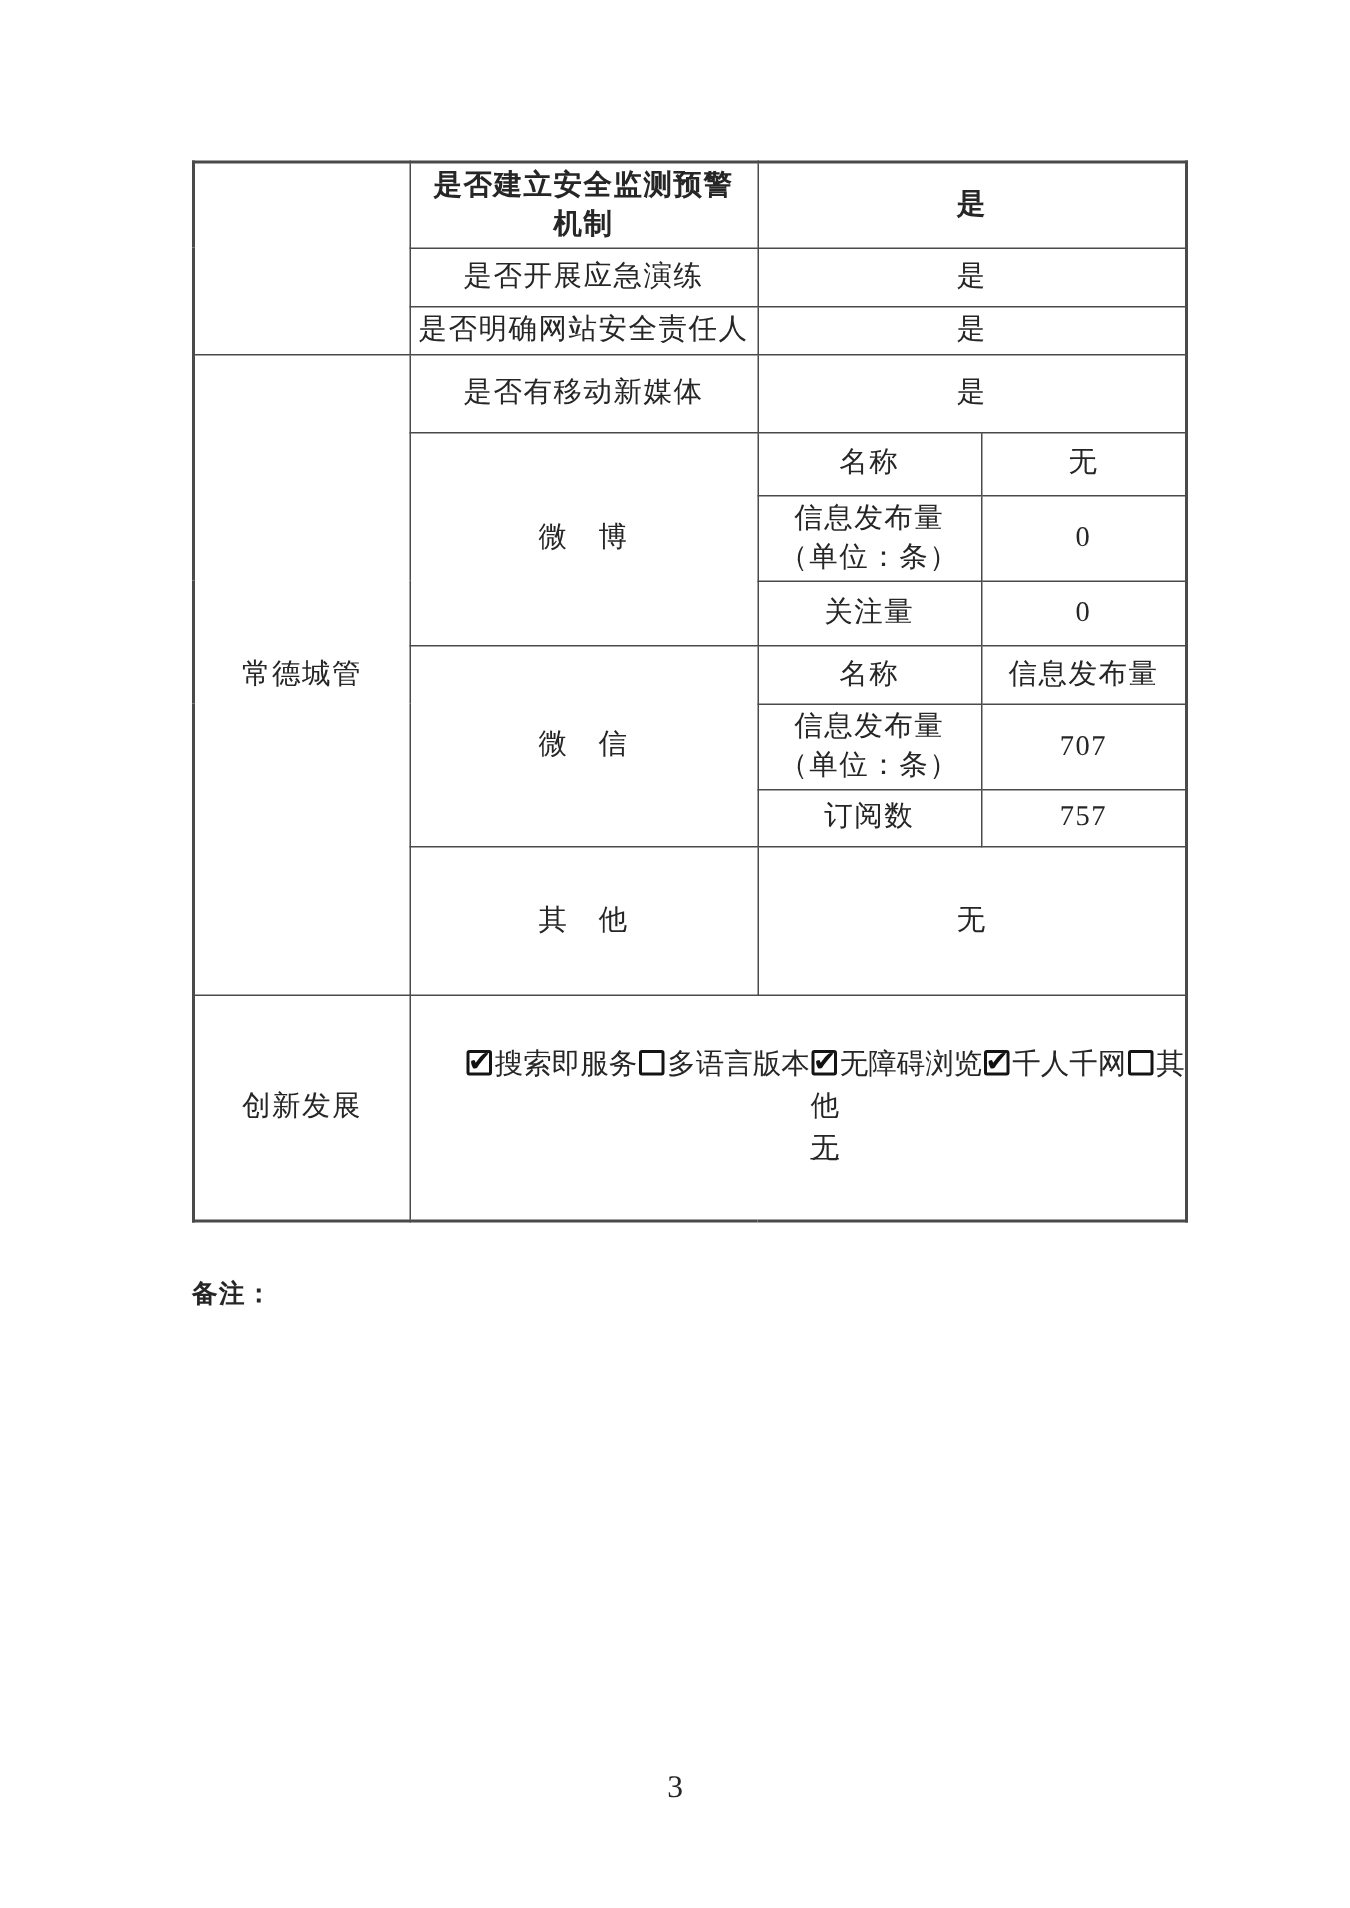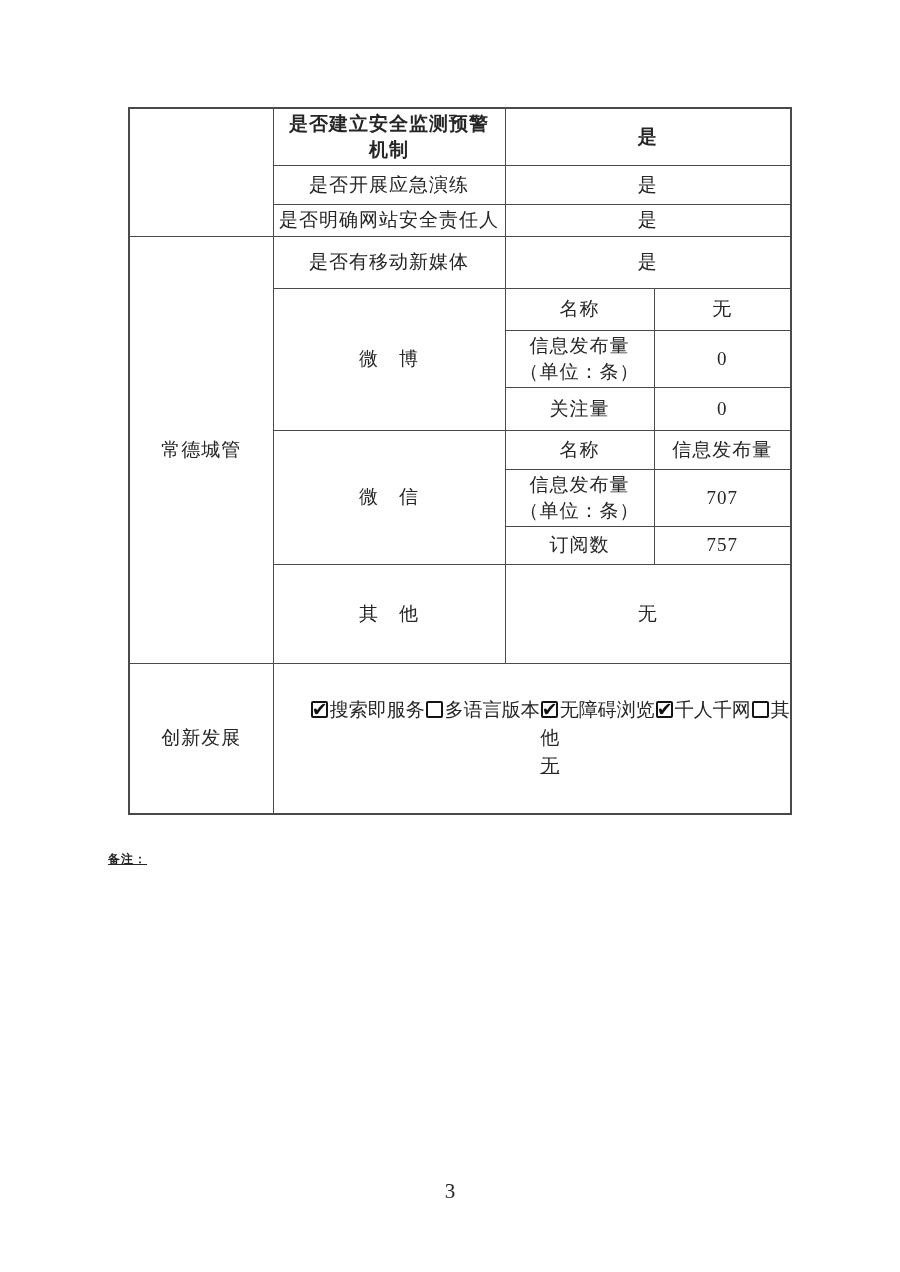--- a/index.html
+++ b/index.html
@@ -70,25 +70,24 @@
     position:absolute;
     left:-1px;top:-8px;
     font-size:19px;
     font-weight:bold;
     color:#111;
     font-family:"DejaVu Sans",sans-serif;
   }
   .underlined{text-decoration:underline;}
   .remarks{
     position:absolute;
-    left:108px;top:851px;
-    font-size:12px;
+    left:128px;top:851px;
+    font-size:17px;
     font-weight:bold;
     letter-spacing:1px;
-    text-decoration:underline;
   }
   .page-number{
     position:absolute;
     left:0;top:1179px;
     width:100%;
     text-align:center;
     font-size:21px;
   }
 </style>
 </head>

